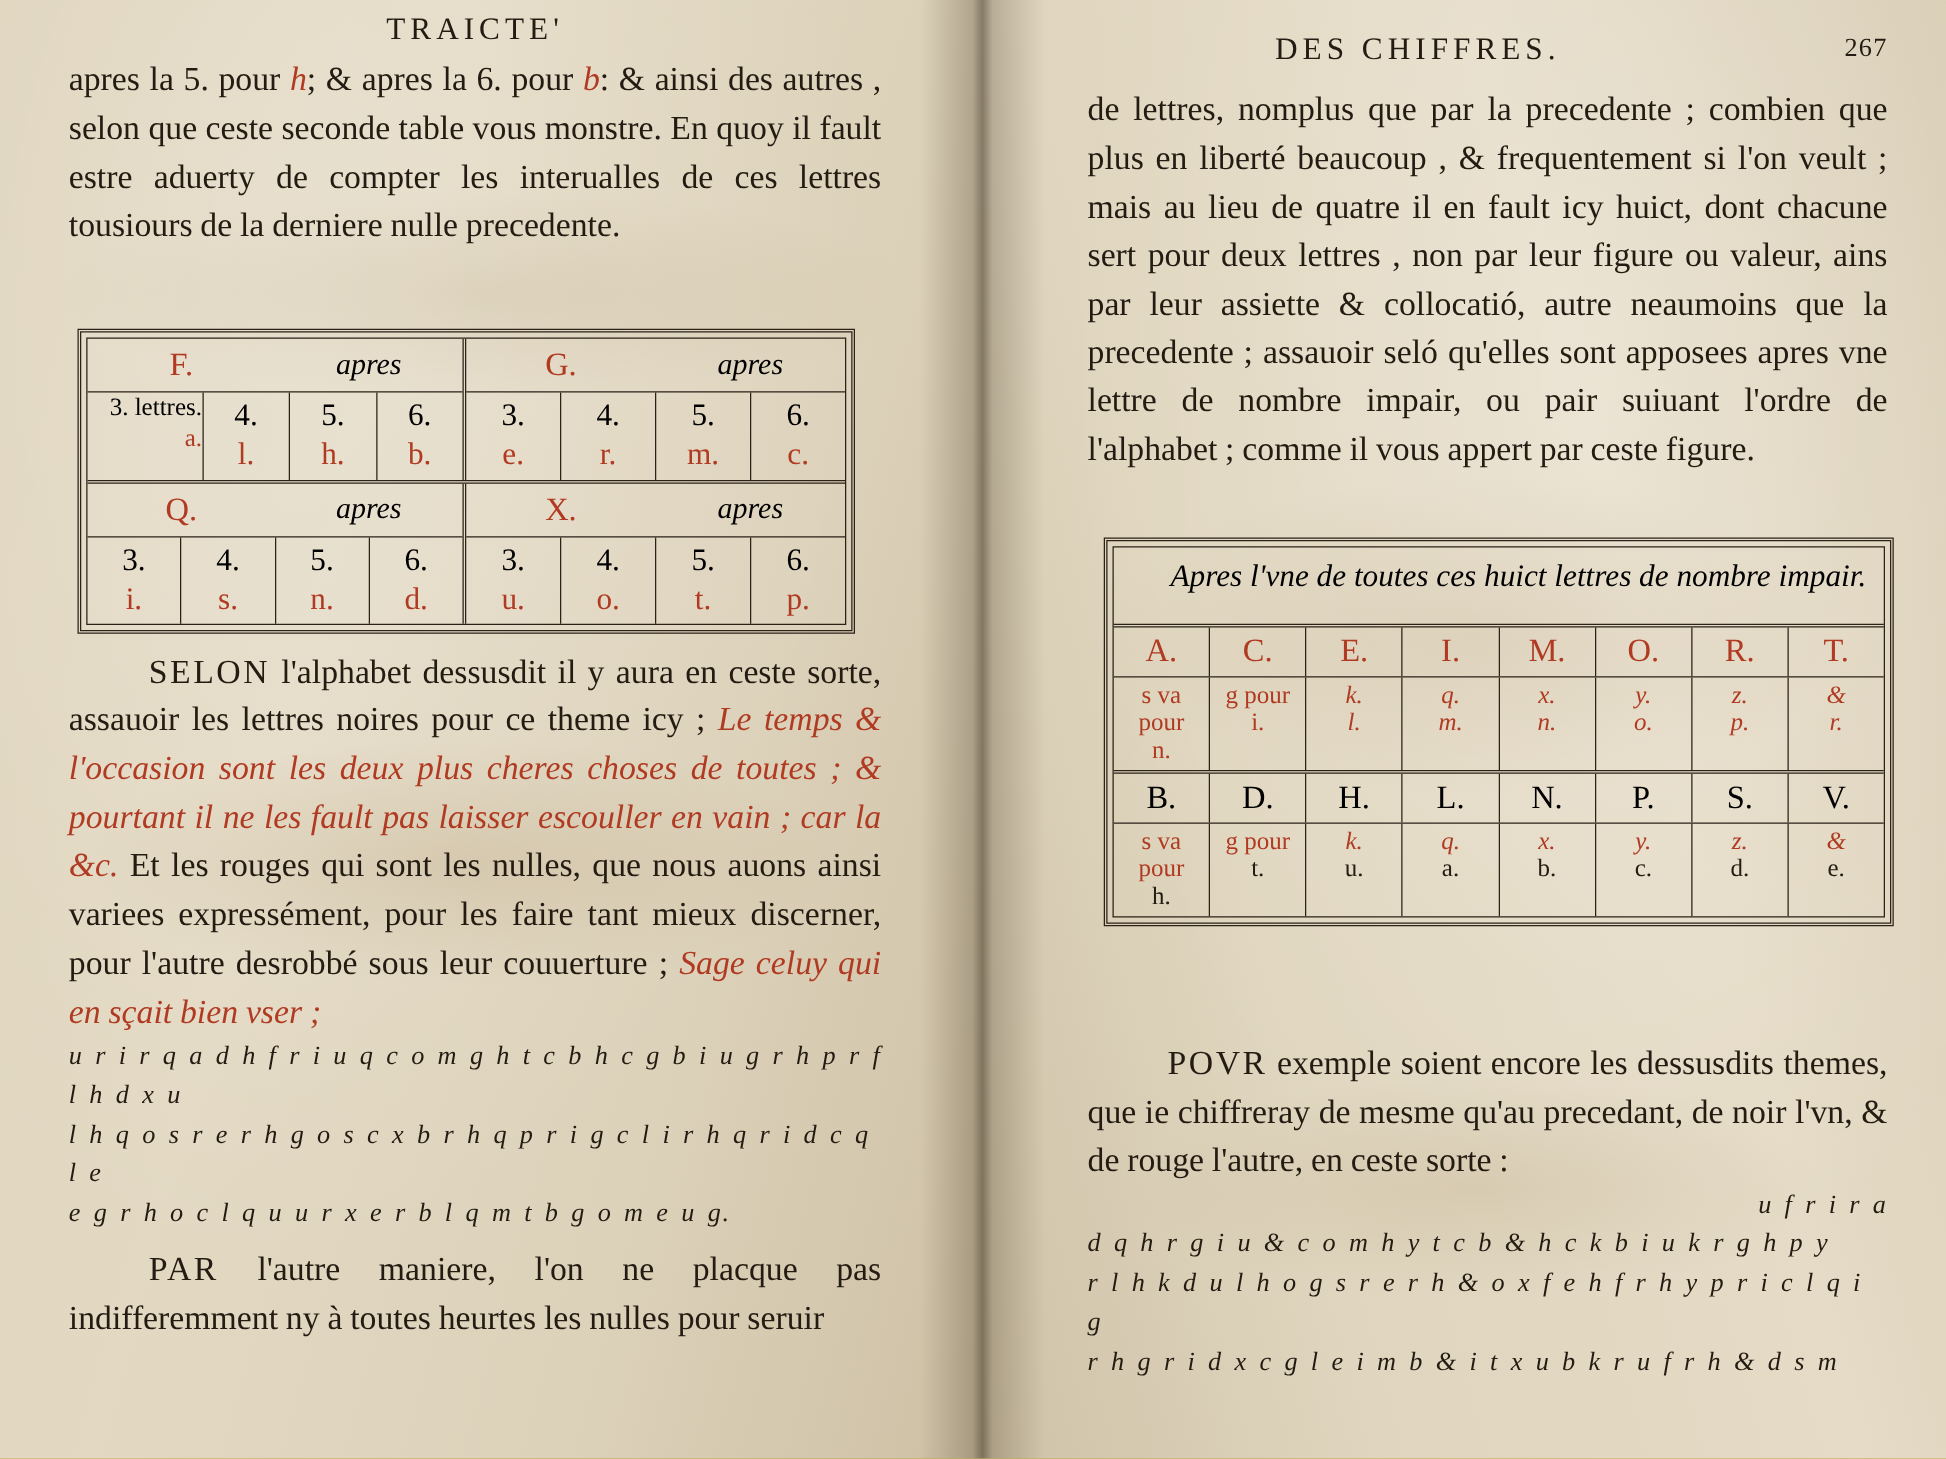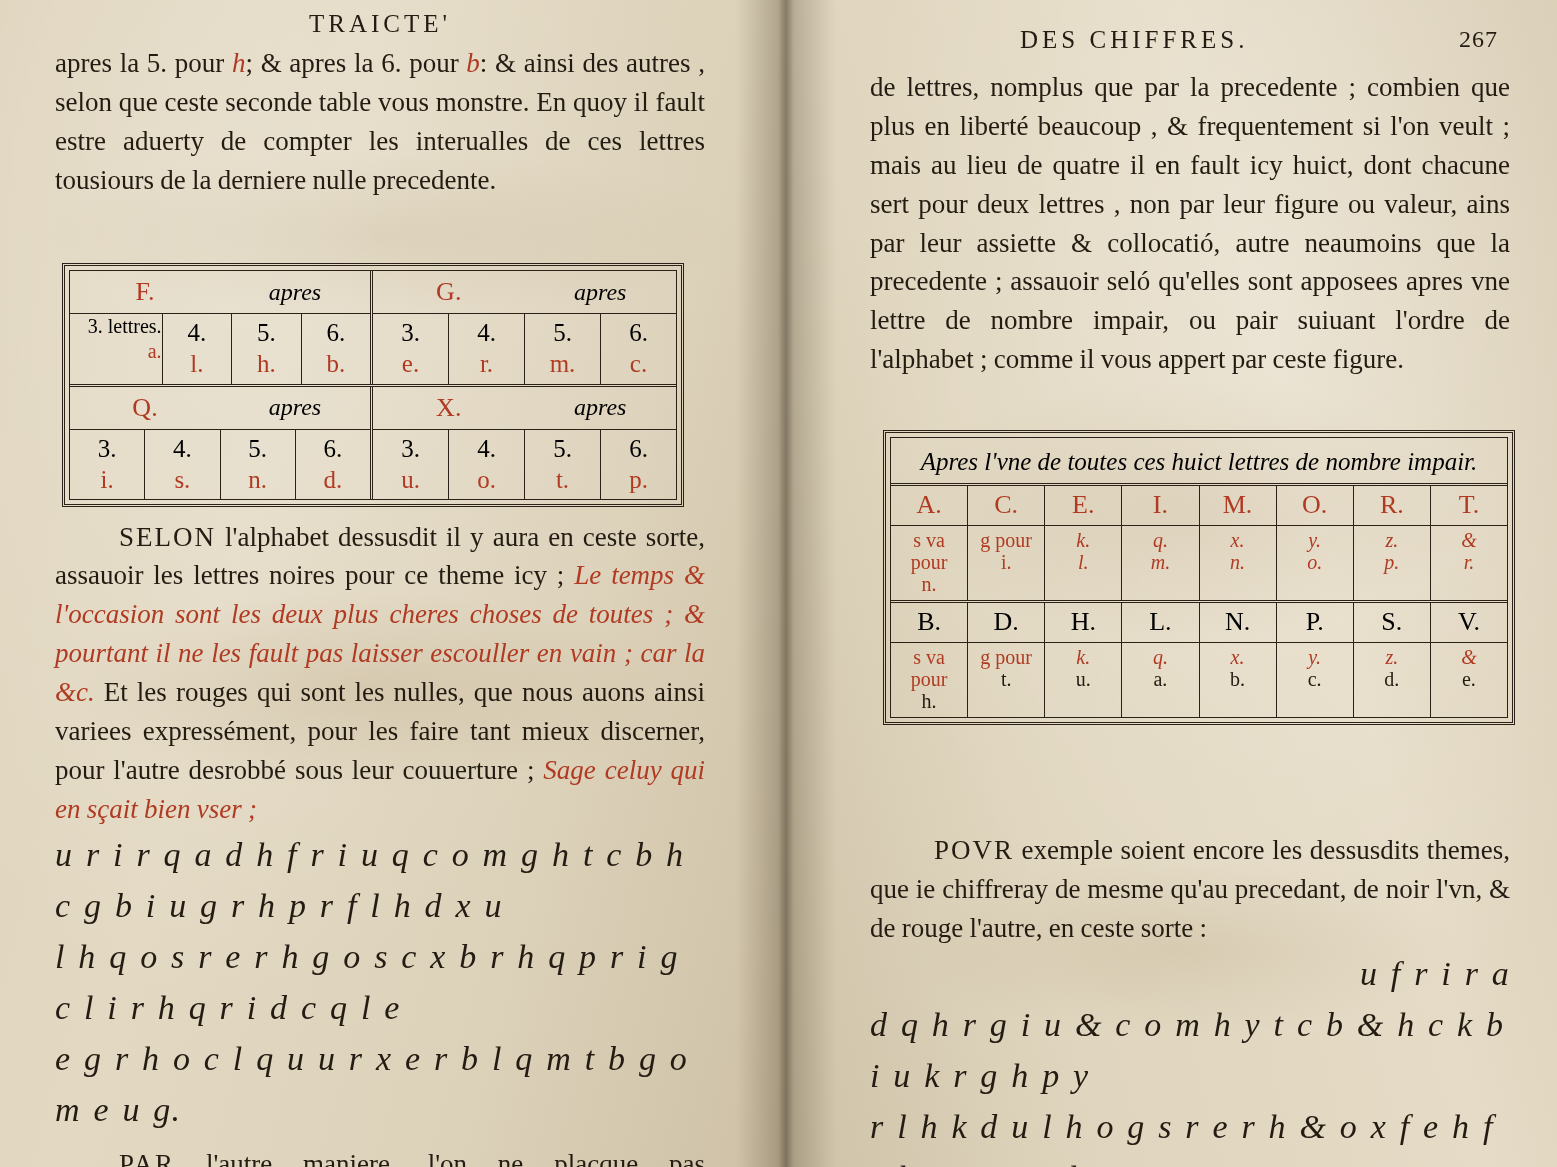--- a/index.html
+++ b/index.html
@@ -60,36 +60,36 @@
     display: flex;
     align-items: baseline;
     font-size: 25px;
     letter-spacing: 4px;
     font-variant: small-caps;
   }
   #hdr-left  { justify-content: center; padding-top: 10px; }
   #hdr-right { justify-content: flex-start; padding-top: 26px; padding-left: 150px; position: relative; }
   #pageno {
     position: absolute;
-    right: 12px;
-    font-size: 24px;
+    right: 0;
+    font-size: 21px;
     letter-spacing: 1px;
   }
   .body-text {
     font-size: 27px;
     line-height: 1.44;
     text-align: justify;
     text-justify: inter-word;
     word-spacing: -0.5px;
   }
   #p-left-1 { margin-top: 6px; }
   .smallcaps { font-variant: small-caps; letter-spacing: 2px; margin-left: 32px; }
   .red { color: #b03a22; }
   .ital { font-style: italic; }
-  .cipher { font-style: italic; font-size: 34px; line-height: 1.5; letter-spacing: 1.2px; word-spacing: 3px; }
+  .cipher { font-style: italic; font-size: 21px; line-height: 1.5; letter-spacing: 1.2px; word-spacing: 3px; }
 
   
   #table-one {
     position: absolute;
     left: 62px;
     top: 263px;
     width: 608px;
     border: 3px double #2b2117;
     padding: 4px;
     background: rgba(255,255,255,0.04);
@@ -151,22 +151,22 @@
     left: 883px;
     top: 430px;
     width: 618px;
     border: 3px double #2b2117;
     padding: 4px;
   }
   #table-two .inner2 { border: 1px solid #2b2117; }
   .t2-caption {
     font-style: italic;
     font-size: 25px;
-    text-align: center;
-    padding: 8px 14px 4px;
+    text-align: right;
+    padding: 8px 14px 20px;
     line-height: 1.3;
   }
   .t2-row {
     display: flex;
     border-top: 1px solid #2b2117;
   }
   .t2-row.dbl { border-top: 3px double #2b2117; }
   .t2-cell {
     flex: 1 1 0;
     border-left: 1px solid #2b2117;

